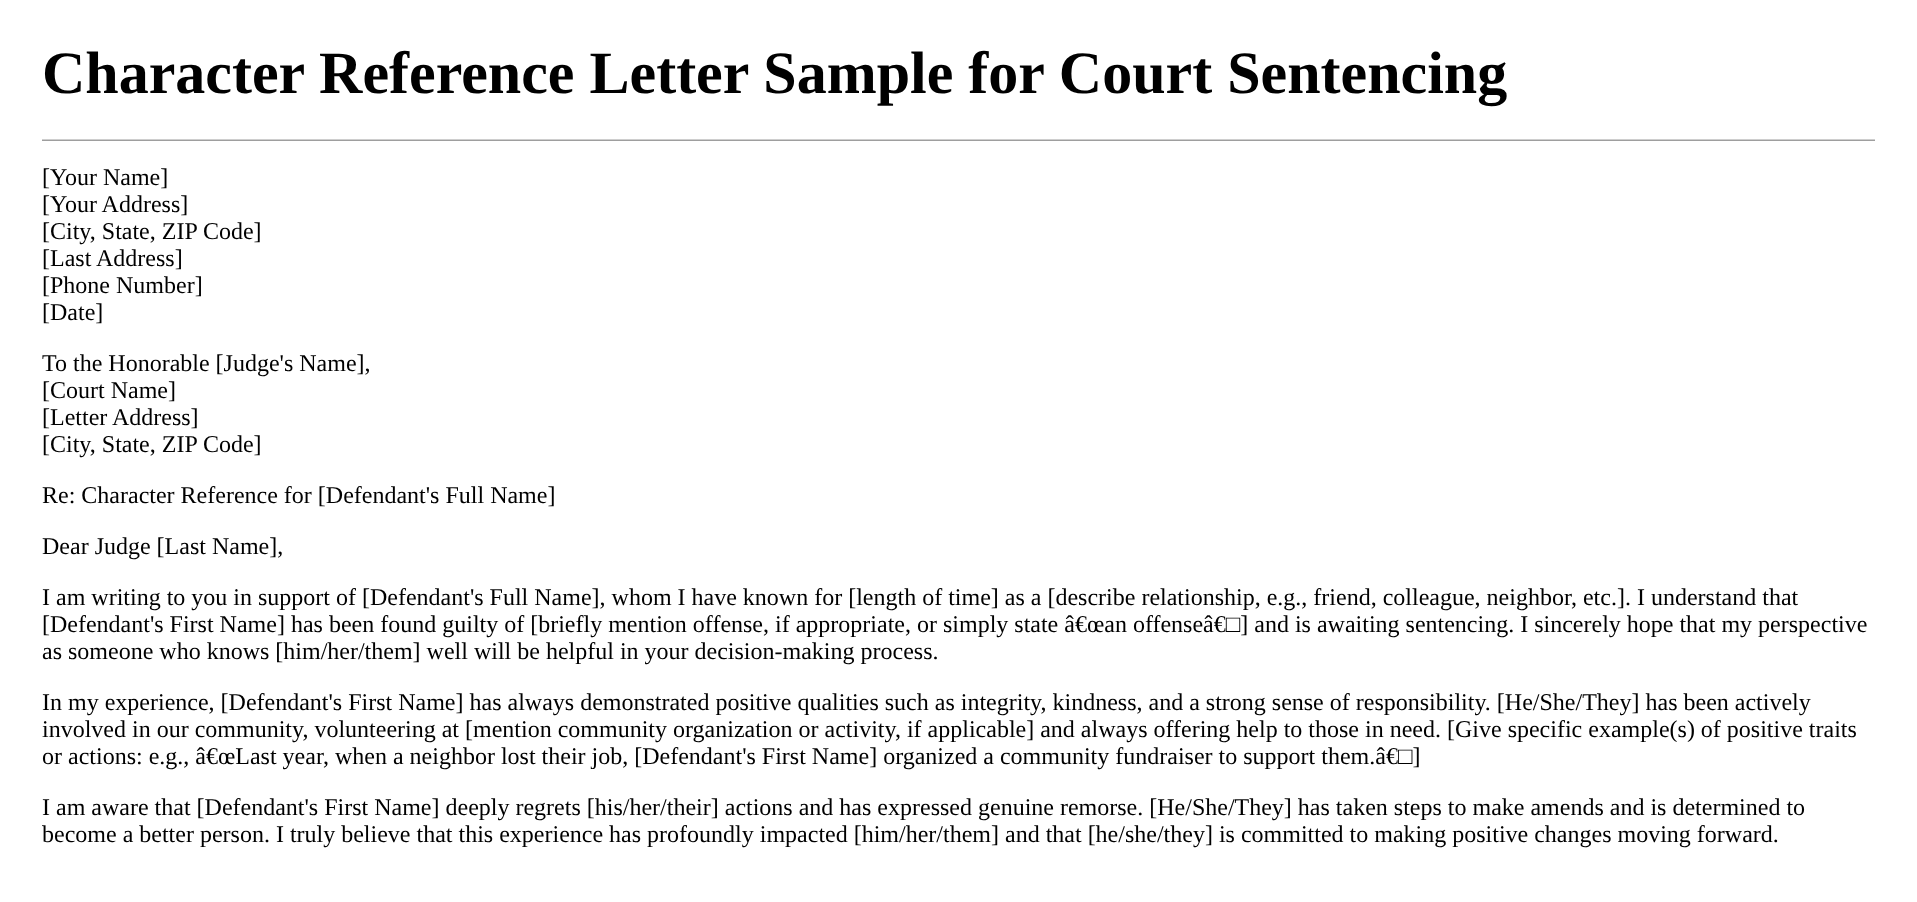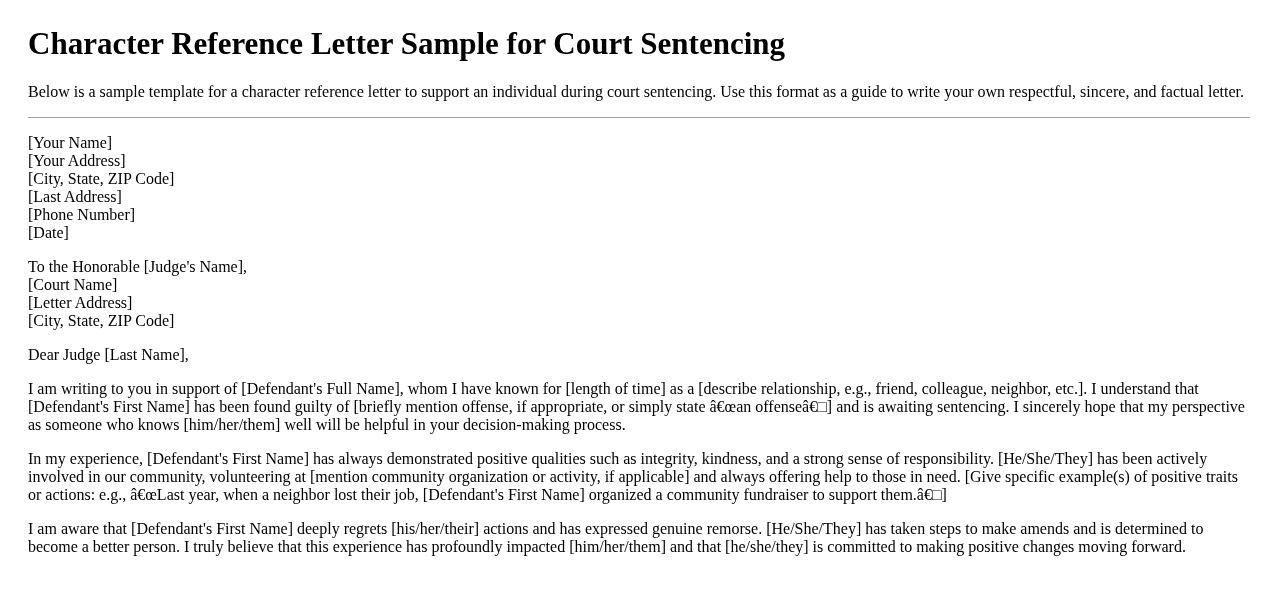--- a/index.html
+++ b/index.html
@@ -14,21 +14,21 @@
     line-height: normal;
     padding: 5px 28px 0 28px;
     width: 1278px;
     box-sizing: border-box;
     min-height: 601px;
   }
   .page {
     width: 100%;
   }
   h1.page-title {
-    font-size: 31px;
+    font-size: 40px;
     font-weight: bold;
     margin: 21px 0 21px 0;
     line-height: 1.15;
   }
   p {
     margin: 16px 0;
   }
   hr.divider {
     border: none;
     border-top: 1px solid #9e9e9e;
@@ -39,40 +39,40 @@
     font-weight: normal;
   }
 </style>
 </head>
 <body>
 
 <div class="page">
 
   <h1 class="page-title">Character Reference Letter Sample for Court Sentencing</h1>
 
-  <p class="intro">Below is a sample template for a character reference letter to support an individual during court sentencing. Use this format as a guide to write your own respectful, sincere, and factual letter.</p>
 
   <hr class="divider">
 
   <p>
     <span class="bold">[Your Name]</span><br>
     <span>[Your Address]</span><br>
     <span>[City, State, ZIP Code]</span><br>
     <span>[Last Address]</span><br>
     <span>[Phone Number]</span><br>
     <span>[Date]</span>
   </p>
 
   <p>
     <span class="bold">To the Honorable [Judge's Name],</span><br>
     <span>[Court Name]</span><br>
     <span>[Letter Address]</span><br>
     <span>[City, State, ZIP Code]</span>
   </p>
 
+  <p class="bold">Re: Character Reference for [Defendant's Full Name]</p>
 
   <p>Dear Judge [Last Name],</p>
 
   <p>I am writing to you in support of [Defendant's Full Name], whom I have known for [length of time] as a [describe relationship, e.g., friend, colleague, neighbor, etc.]. I understand that [Defendant's First Name] has been found guilty of [briefly mention offense, if appropriate, or simply state â€œan offenseâ€□] and is awaiting sentencing. I sincerely hope that my perspective as someone who knows [him/her/them] well will be helpful in your decision-making process.</p>
 
   <p>In my experience, [Defendant's First Name] has always demonstrated positive qualities such as integrity, kindness, and a strong sense of responsibility. [He/She/They] has been actively involved in our community, volunteering at [mention community organization or activity, if applicable] and always offering help to those in need. [Give specific example(s) of positive traits or actions: e.g., â€œLast year, when a neighbor lost their job, [Defendant's First Name] organized a community fundraiser to support them.â€□]</p>
 
   <p>I am aware that [Defendant's First Name] deeply regrets [his/her/their] actions and has expressed genuine remorse. [He/She/They] has taken steps to make amends and is determined to become a better person. I truly believe that this experience has profoundly impacted [him/her/them] and that [he/she/they] is committed to making positive changes moving forward.</p>
 
 </div>

